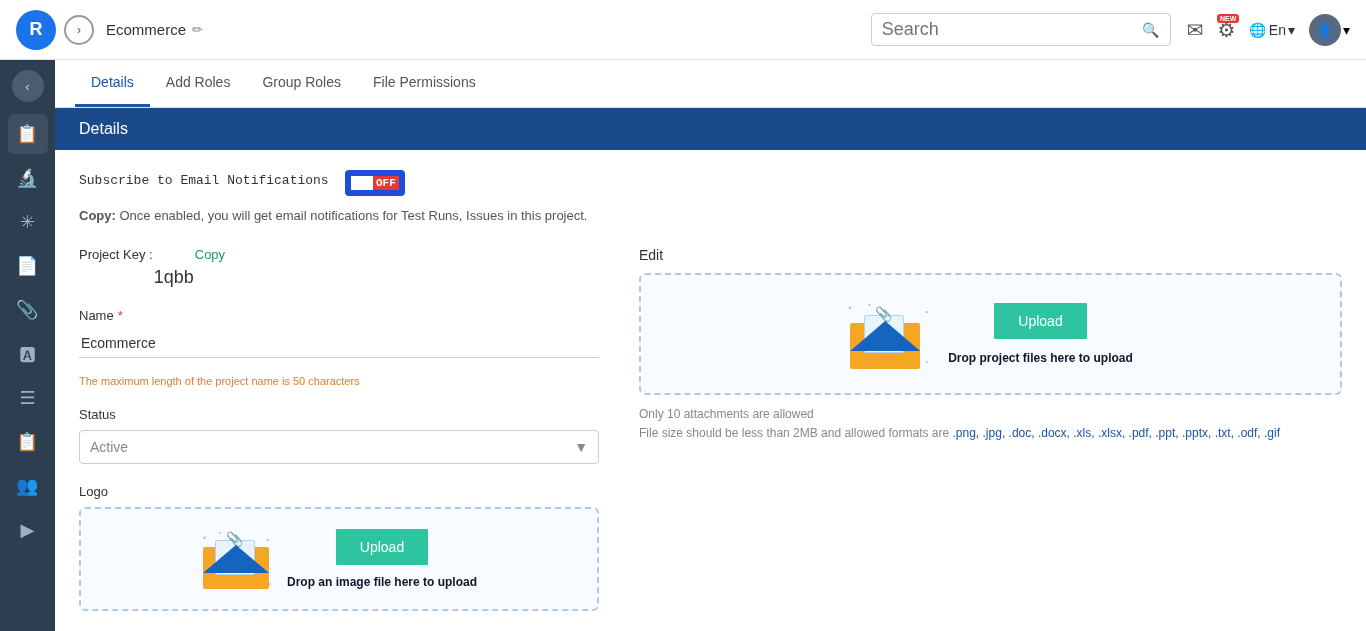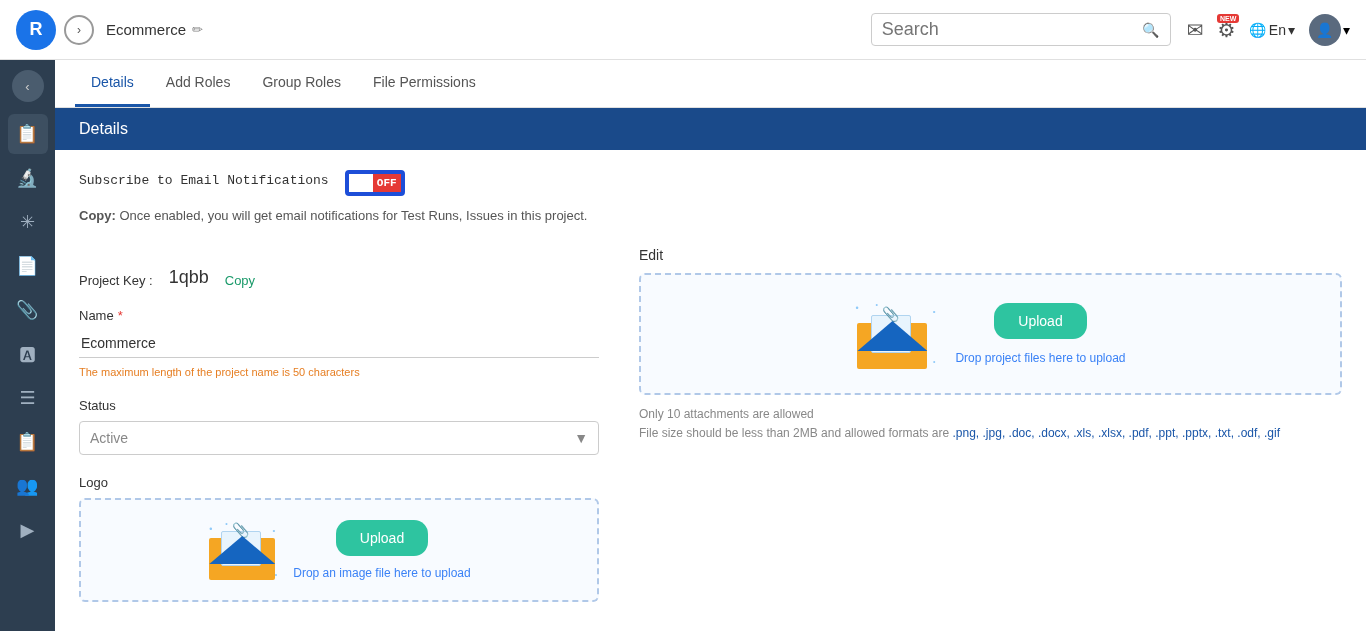--- a/index.html
+++ b/index.html
@@ -202,21 +202,21 @@
       margin-bottom: 12px;
       font-family: Liberation Mono, monospace;
     }
     .toggle-switch {
       display: flex;
       align-items: center;
     }
     .toggle-track {
       width: 60px; height: 26px;
       border-radius: 4px;
-      border: 4px solid #1d4ed8;
+      border: 6px solid #1d4ed8;
       display: flex;
       overflow: hidden;
     }
     .toggle-off-part {
       width: 28px; height: 100%;
       background: #fff;
     }
     .toggle-on-part {
       width: 32px; height: 100%;
       background: #e53935;
@@ -245,22 +245,22 @@
     .field-group { margin-bottom: 20px; }
     .field-label {
       font-size: 13px;
       color: #333;
       margin-bottom: 6px;
       display: flex; align-items: center; gap: 4px;
     }
     .required-star { color: #e53935; }
     .project-key-row {
       display: flex;
-      align-items: flex-end;
-      gap: 16px;
+      align-items: flex-start;
+      gap: 1px;
       margin-bottom: 20px;
     }
     .project-key-label { font-size: 13px; color: #333; }
     .project-key-value { font-size: 18px; color: #333; margin-top: 20px; }
     .copy-btn {
       background: none; border: none;
       color: #1a9a6a;
       font-size: 13px;
       cursor: pointer;
       font-weight: 500;
@@ -270,21 +270,21 @@
       border: none;
       border-bottom: 1px solid #ccc;
       padding: 6px 2px;
       font-size: 14px;
       outline: none;
       color: #333;
     }
     .field-hint {
       font-size: 11px;
       color: #e67e22;
-      margin-top: 8px;
+      margin-top: 17px;
     }
 
     
     .status-label { font-size: 13px; color: #333; margin-bottom: 8px; }
     .status-select {
       width: 100%;
       border: 1px solid #ccc;
       border-radius: 4px;
       padding: 8px 10px;
       font-size: 14px;
@@ -304,30 +304,31 @@
       align-items: center;
       justify-content: center;
       gap: 16px;
       background: #f8fbff;
       min-height: 80px;
     }
     .upload-btn {
       background: #2ec4a0;
       color: #fff;
       border: none;
-      border-radius: 14px;
+      border-radius: 1px;
       padding: 10px 24px;
       font-size: 14px;
       cursor: pointer;
       font-weight: 500;
     }
     .upload-hint {
       font-size: 12px;
-      color: #3b82f6;
+      color: #0f172a;
       margin-top: 4px;
+      font-weight: bold;
     }
 
     
     .files-section { }
     .files-label { font-size: 14px; color: #333; margin-bottom: 10px; font-weight: 500; }
     .files-upload-area {
       border: 2px dashed #b0c8e8;
       border-radius: 6px;
       padding: 24px 20px;
       display: flex;

